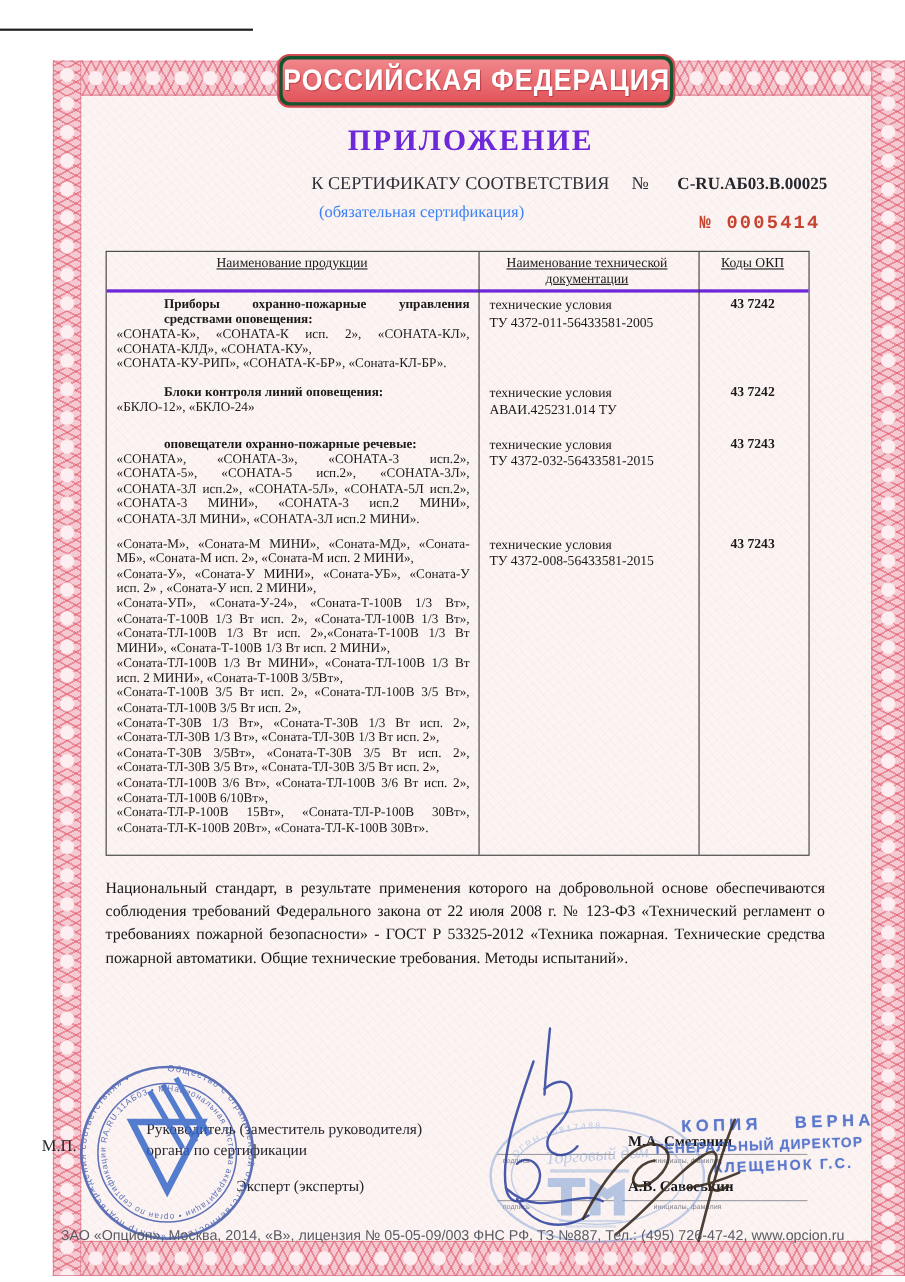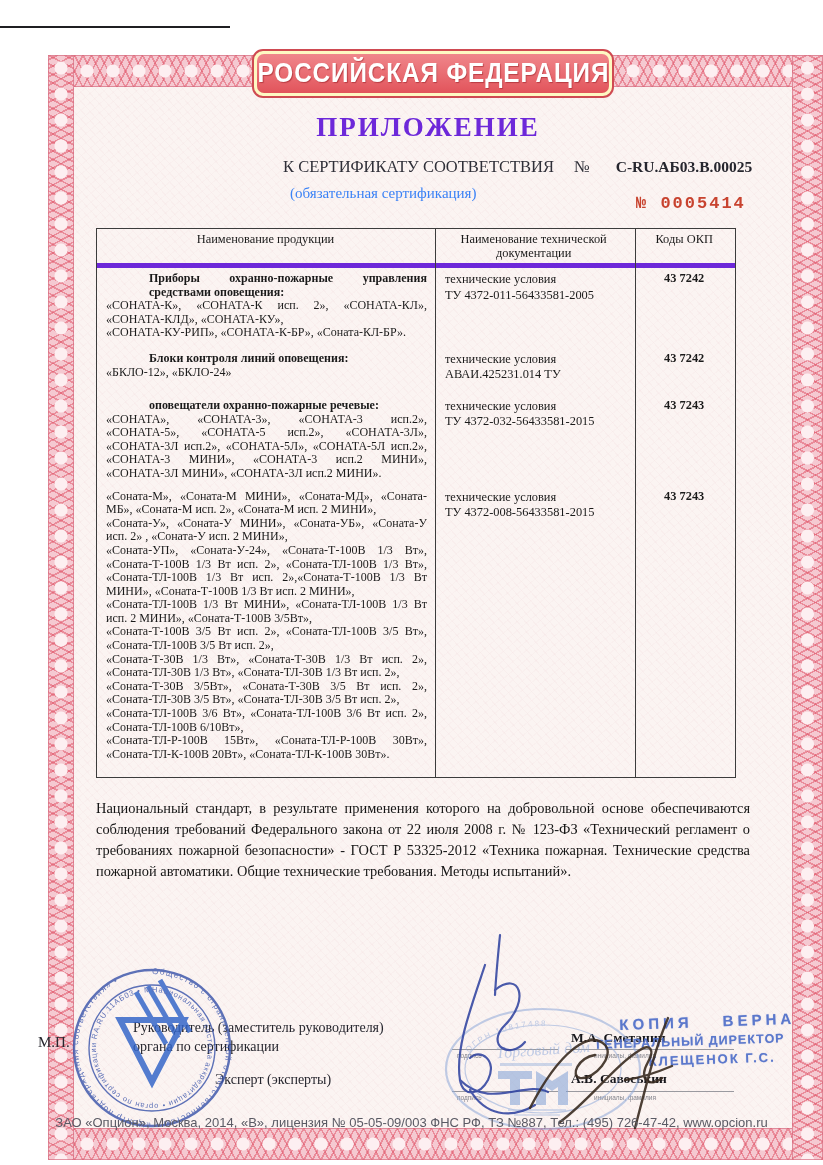--- a/index.html
+++ b/index.html
@@ -28,21 +28,21 @@
       repeating-linear-gradient(28deg, rgba(223,80,100,.50) 0 1.6px, rgba(223,80,100,0) 1.6px 7.5px),
       repeating-linear-gradient(-28deg, rgba(223,80,100,.50) 0 1.6px, rgba(223,80,100,0) 1.6px 7.5px),
       #f5c9d1;
       background-size:100% 26px,auto,auto,auto;}
   #fr-top{left:48px;top:55px;width:775px;height:32px;}
   #fr-bottom{left:48px;top:1128px;width:775px;height:32px;}
   #fr-left{left:48px;top:55px;width:26px;height:1105px;}
   #fr-right{left:792px;top:55px;width:31px;height:1105px;}
 
   
-  #banner{left:252px;top:49px;width:362px;height:49px;background:#fef9c3;border:2px solid #cf4a52;
+  #banner{left:252px;top:49px;width:362px;height:49px;background:#14532d;border:2px solid #cf4a52;
           border-radius:11px;padding:3px;box-sizing:border-box;}
   #banner-inner{width:100%;height:100%;border-radius:7px;background:linear-gradient(#f0868b,#e2545b);
           display:flex;align-items:center;justify-content:center;}
   #banner-text{font-family:"Liberation Sans","DejaVu Sans",sans-serif;font-weight:bold;font-size:27px;
           color:#ffffff;letter-spacing:1px;transform:scaleX(.9);white-space:nowrap;
           text-shadow:1px 1px 1px rgba(150,30,35,.55);}
 
   #doc-title{left:48px;top:112px;width:760px;text-align:center;font-size:27px;font-weight:bold;
           letter-spacing:2px;color:#6d28d9;}
   #subtitle-row{left:283px;top:157px;font-size:16.5px;color:#2f2f38;white-space:nowrap;}
@@ -50,21 +50,21 @@
   #subtitle-row .certnum{margin-left:26px;font-weight:bold;font-size:15.5px;color:#26262e;}
   #cert-type{left:290px;top:185px;width:190px;text-align:left;font-size:15px;color:#3b82f6;}
   #blank-number{left:636px;top:194px;font-family:"Liberation Mono",monospace;font-weight:bold;
           font-size:17px;letter-spacing:2px;color:#c8432f;}
 
   
   #table{left:96px;top:228px;width:640px;height:550px;border:1px solid #3c3c3c;box-sizing:border-box;
          font-size:12px;line-height:13.6px;}
   .vline{position:absolute;top:0;bottom:0;width:1px;background:#3c3c3c;}
   #vline1{left:338px;} #vline2{left:538px;}
-  #thead{display:flex;height:34px;border-bottom:5px solid #6d28d9;font-size:12.4px;line-height:14px;}
+  #thead{display:flex;height:34px;border-bottom:3px solid #6d28d9;font-size:12.4px;line-height:14px;text-decoration:underline;}
   #thead>div{display:flex;align-items:flex-start;justify-content:center;text-align:center;padding-top:3px;box-sizing:border-box;}
   .hc1{width:338px;} .hc2{width:200px;} .hc3{width:102px;}
   #tbody{padding-top:4px;}
   .trow{display:flex;margin-top:12px;}
   .trow:first-child{margin-top:0;}
   .trow.r2{margin-top:16px;} .trow.r3{margin-top:9px;}
   .c1{width:338px;box-sizing:border-box;padding:0 7px 0 9px;}
   .c2{width:200px;box-sizing:border-box;padding:0 6px 0 11px;font-size:12.4px;line-height:15.5px;}
   .c3{width:102px;box-sizing:border-box;text-align:center;font-weight:bold;font-size:12.4px;}
   .prod-title{font-weight:bold;text-align:justify;-moz-text-align-last:left;text-align-last:left;margin-left:43px;}

